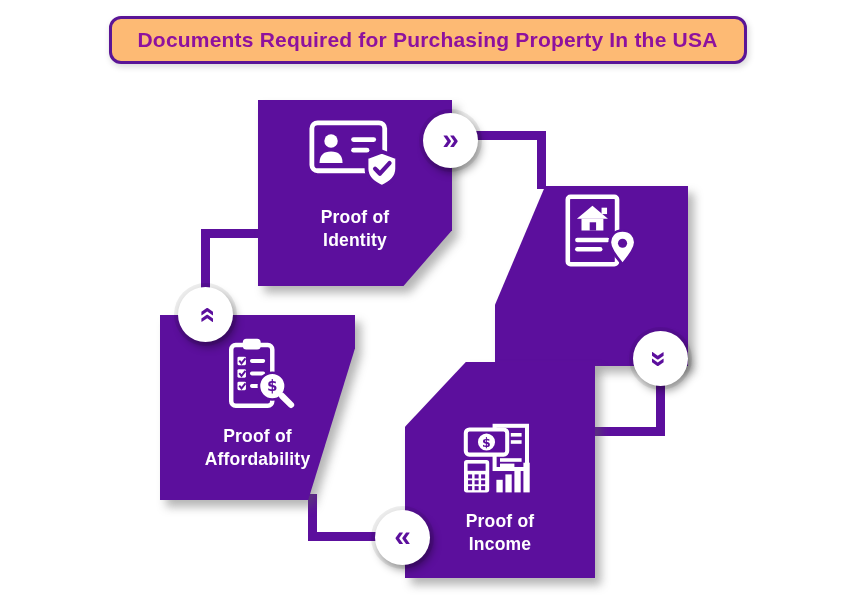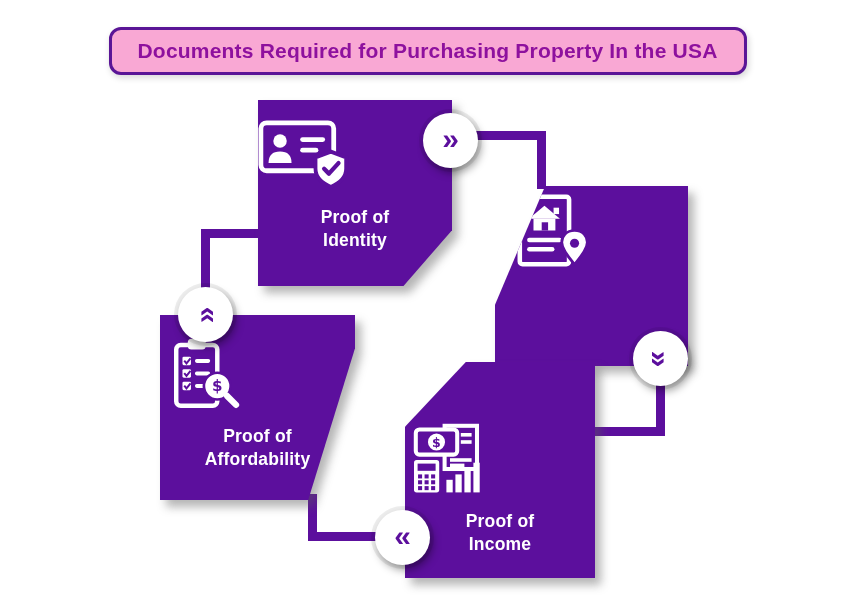--- a/index.html
+++ b/index.html
@@ -7,34 +7,34 @@
     position:relative;width:855px;height:600px;background:#fff;overflow:hidden;
     font-family:"Liberation Sans","DejaVu Sans",sans-serif;
   }
   :root{
     --purple:#5c0f9d;
     --title-text:#8e119e;
     --title-border:#5a1596;
   }
   
   .title-box{
-    position:absolute;top:27px;left:50%;transform:translateX(-50%);
-    border:3px solid var(--title-border);border-radius:12px;background:#f9a8d4;
+    position:absolute;top:16px;left:50%;transform:translateX(-50%);
+    border:3px solid var(--title-border);border-radius:12px;background:#fdba74;
     padding:9px 26px;box-shadow:2px 3px 6px rgba(0,0,0,0.15);z-index:5;white-space:nowrap;
   }
   .title-box span{
     color:var(--title-text);font-size:21px;font-weight:700;letter-spacing:0.2px;
   }
   
   .line{position:absolute;background:var(--purple);z-index:1;}
   
   .block-wrap{position:absolute;z-index:2;filter:drop-shadow(6px 7px 5px rgba(90,90,90,0.45));}
   .block{
     width:100%;height:100%;background:var(--purple);
-    display:flex;flex-direction:column;
+    display:flex;flex-direction:column;align-items:center;
     box-sizing:border-box;
   }
   .label{
     color:#fff;font-size:17.5px;font-weight:600;line-height:1.32;
     text-align:center;white-space:pre-line;letter-spacing:0.2px;
   }
   .wrap-identity{left:258px;top:100px;width:194px;height:186px;}
   .block-identity{clip-path:polygon(0 0,100% 0,100% 70%,75% 100%,0 100%);padding-top:15px;}
   .block-identity .label{margin-top:14px;}
   .wrap-address{left:495px;top:186px;width:193px;height:180px;}

